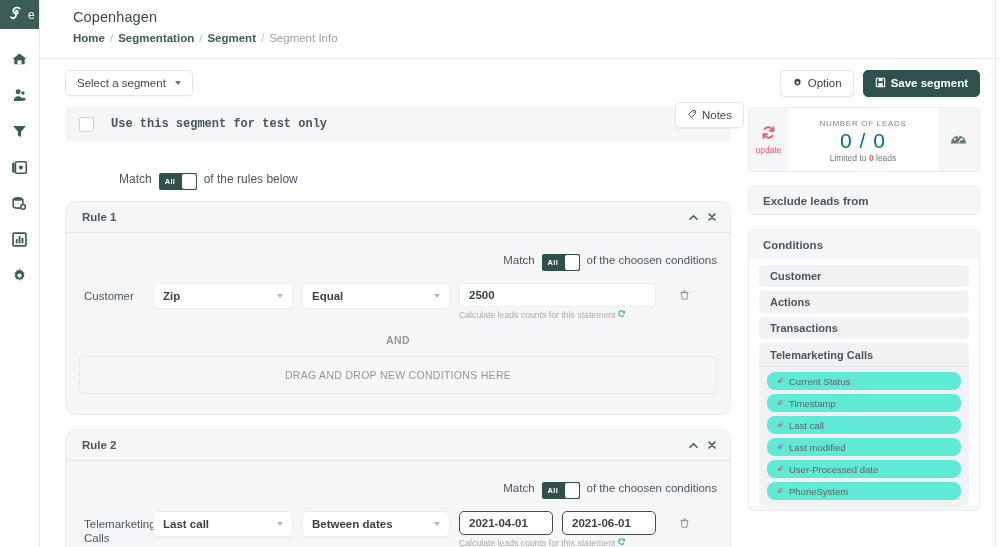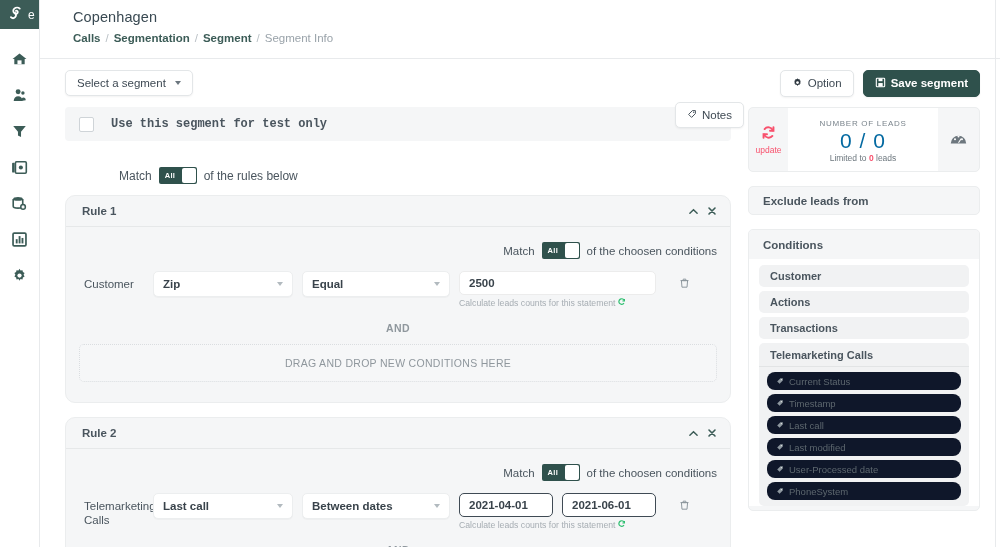--- a/index.html
+++ b/index.html
@@ -117,21 +117,21 @@
 
   
   .match-rules {
     display: flex; align-items: center; gap: 7px;
     padding: 20px 0 11px 54px;
     font-size: 12px; color: #4a555e;
   }
   .toggle {
     width: 38px; height: 17px; background: #2f514c;
     border-radius: 2px; position: relative; cursor: pointer;
-    display: flex; align-items: center;
+    display: flex; align-items: center; margin-top: 6px;
   }
   .toggle .t-label {
     color: #fff; font-size: 7.5px; font-weight: 700;
     padding-left: 6px; letter-spacing: .3px;
   }
   .toggle .knob {
     position: absolute; right: 1px; top: 1px;
     width: 14px; height: 15px; background: #fff; border-radius: 2px;
   }
 
@@ -258,21 +258,21 @@
     margin-bottom: 4px; cursor: pointer;
   }
   .group-open { background: #f1f2f3; border-radius: 5px; padding: 0 0 2px 0; margin-bottom: 4px; }
   .group-open .group-open-head {
     height: 24px; display: flex; align-items: center; padding: 0 11px;
     font-size: 11px; font-weight: 700; color: #4a555e; cursor: pointer;
     border-bottom: 1px solid #e2e4e5;
   }
   .group-open .sub-list { padding: 5px 8px 0 8px; }
   .sub-pill {
-    background: #0f172a; border-radius: 8px; height: 18px;
+    background: #5eead4; border-radius: 8px; height: 18px;
     display: flex; align-items: center; gap: 5px; padding: 0 9px;
     font-size: 9.5px; color: #5d676e; margin-bottom: 4px; cursor: pointer;
   }
   
   .right-divider {
     position: absolute; right: 6px; top: 0; width: 1px; height: 547px;
     background: #e8eaec;
   }
   .tag-icon { flex: 0 0 auto; }
 </style>
@@ -355,21 +355,21 @@
         </span>
       </div>
     </div>
   </div>
 
   <div class="content">
 
     <div class="topbar">
       <div class="page-title">Copenhagen</div>
       <div class="breadcrumb">
-        <a>Calls</a>
+        <a>Home</a>
         <span class="sep">/</span>
         <a>Segmentation</a>
         <span class="sep">/</span>
         <a>Segment</a>
         <span class="sep">/</span>
         <span class="current">Segment Info</span>
       </div>
     </div>
 
     <div class="actionbar">

